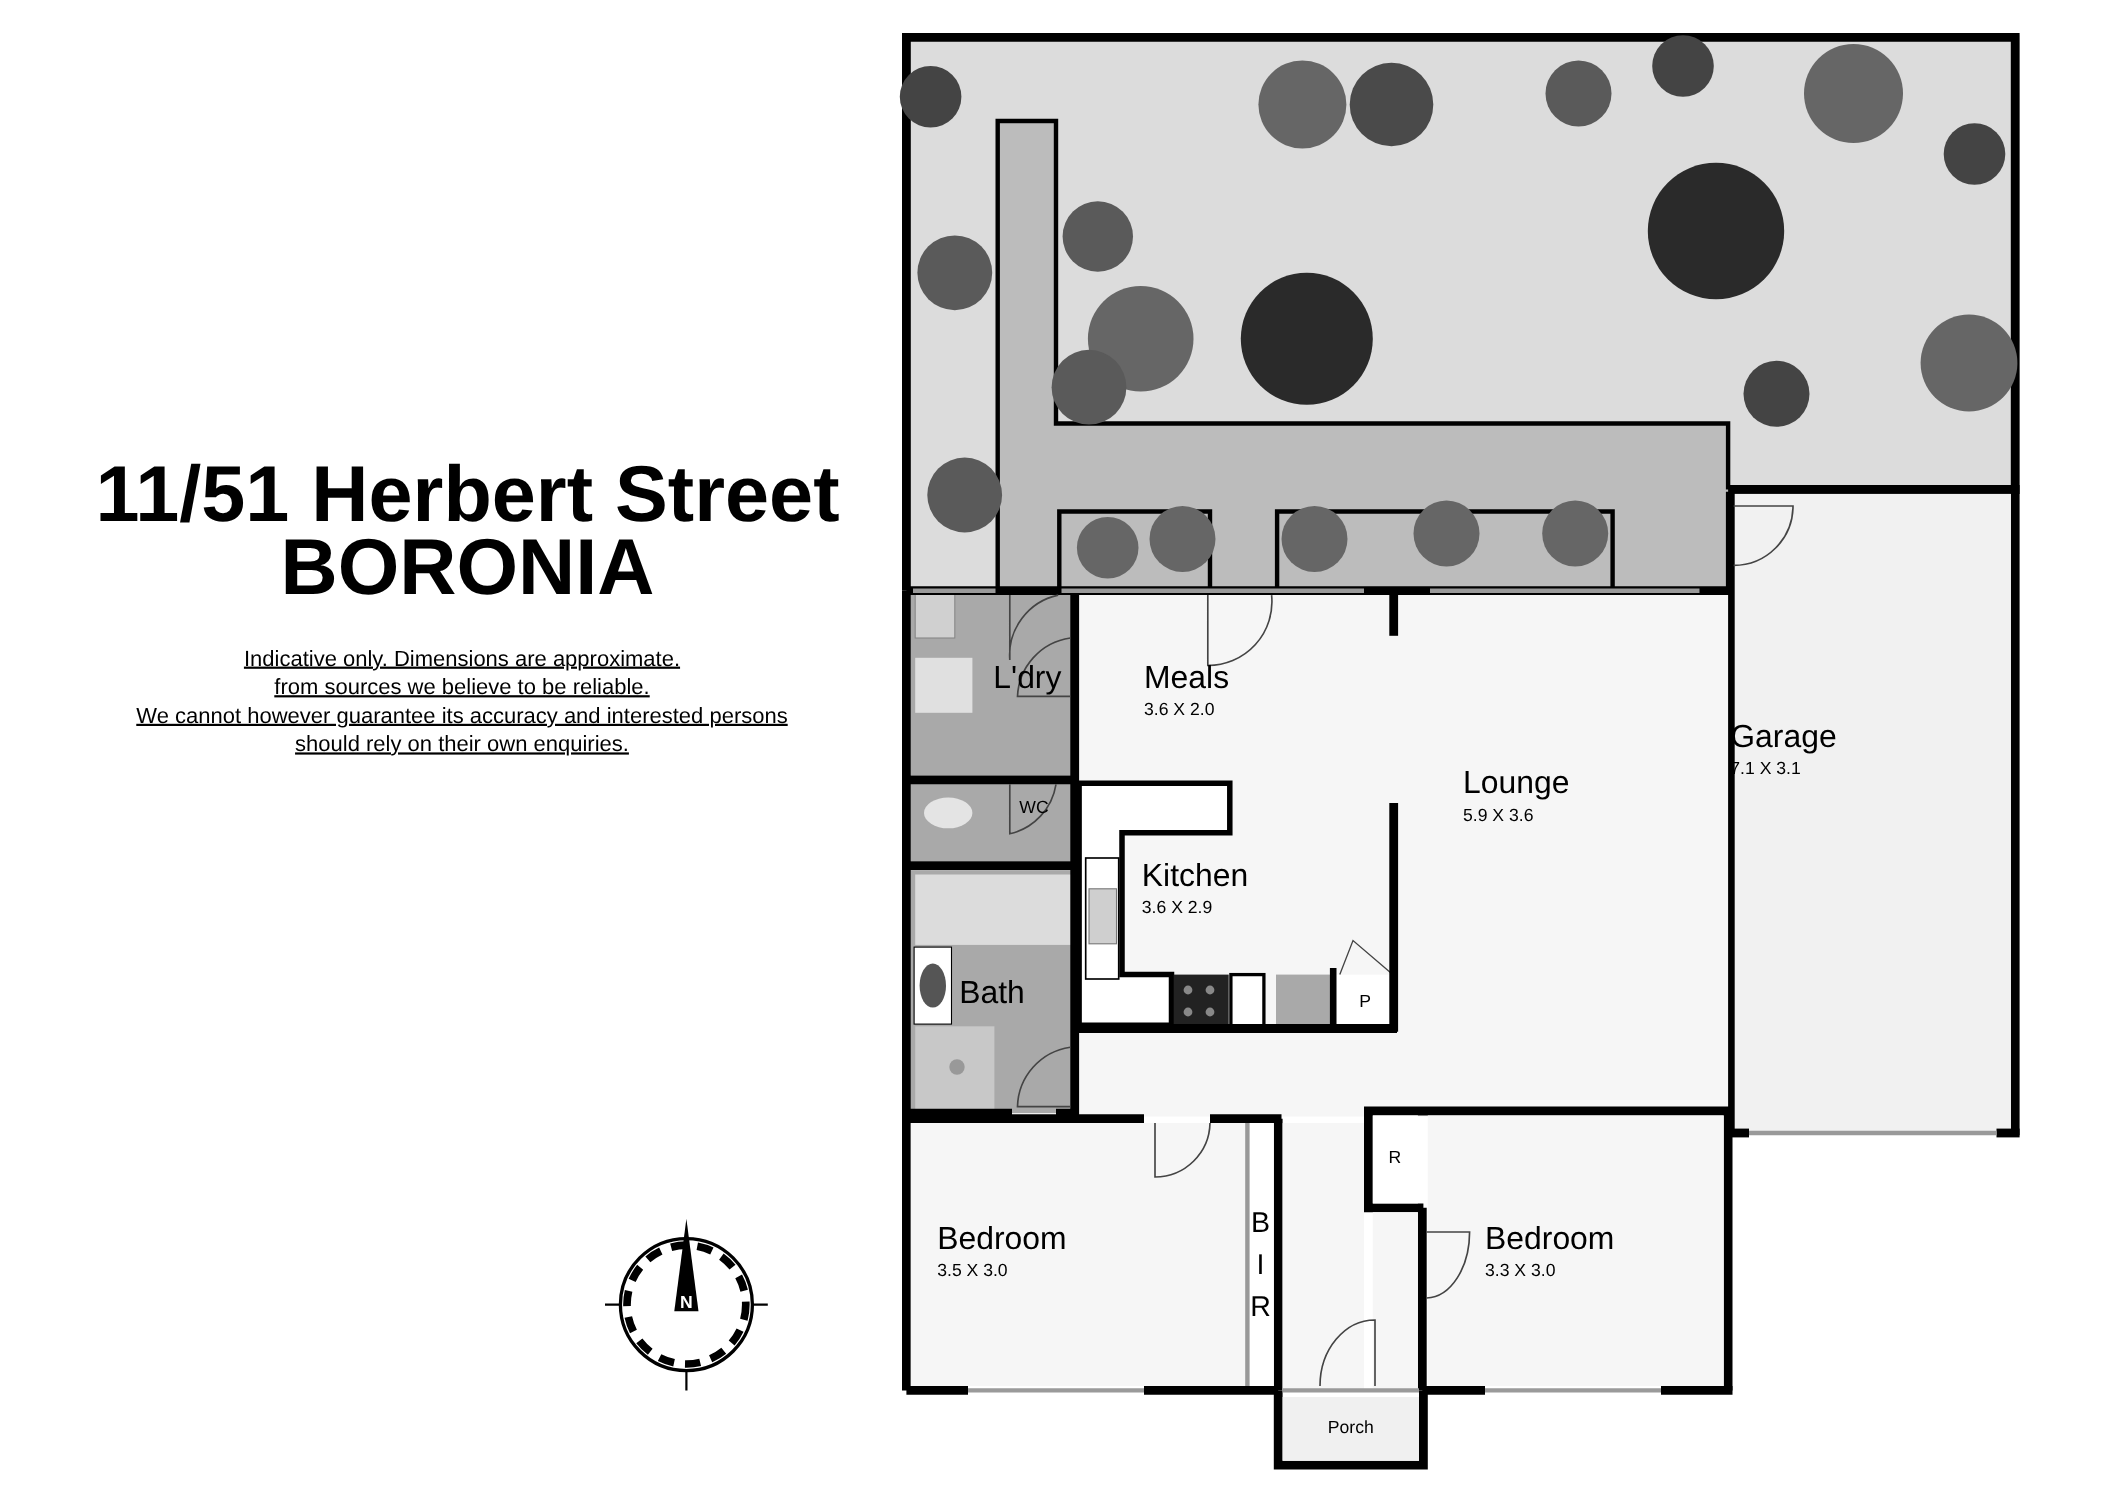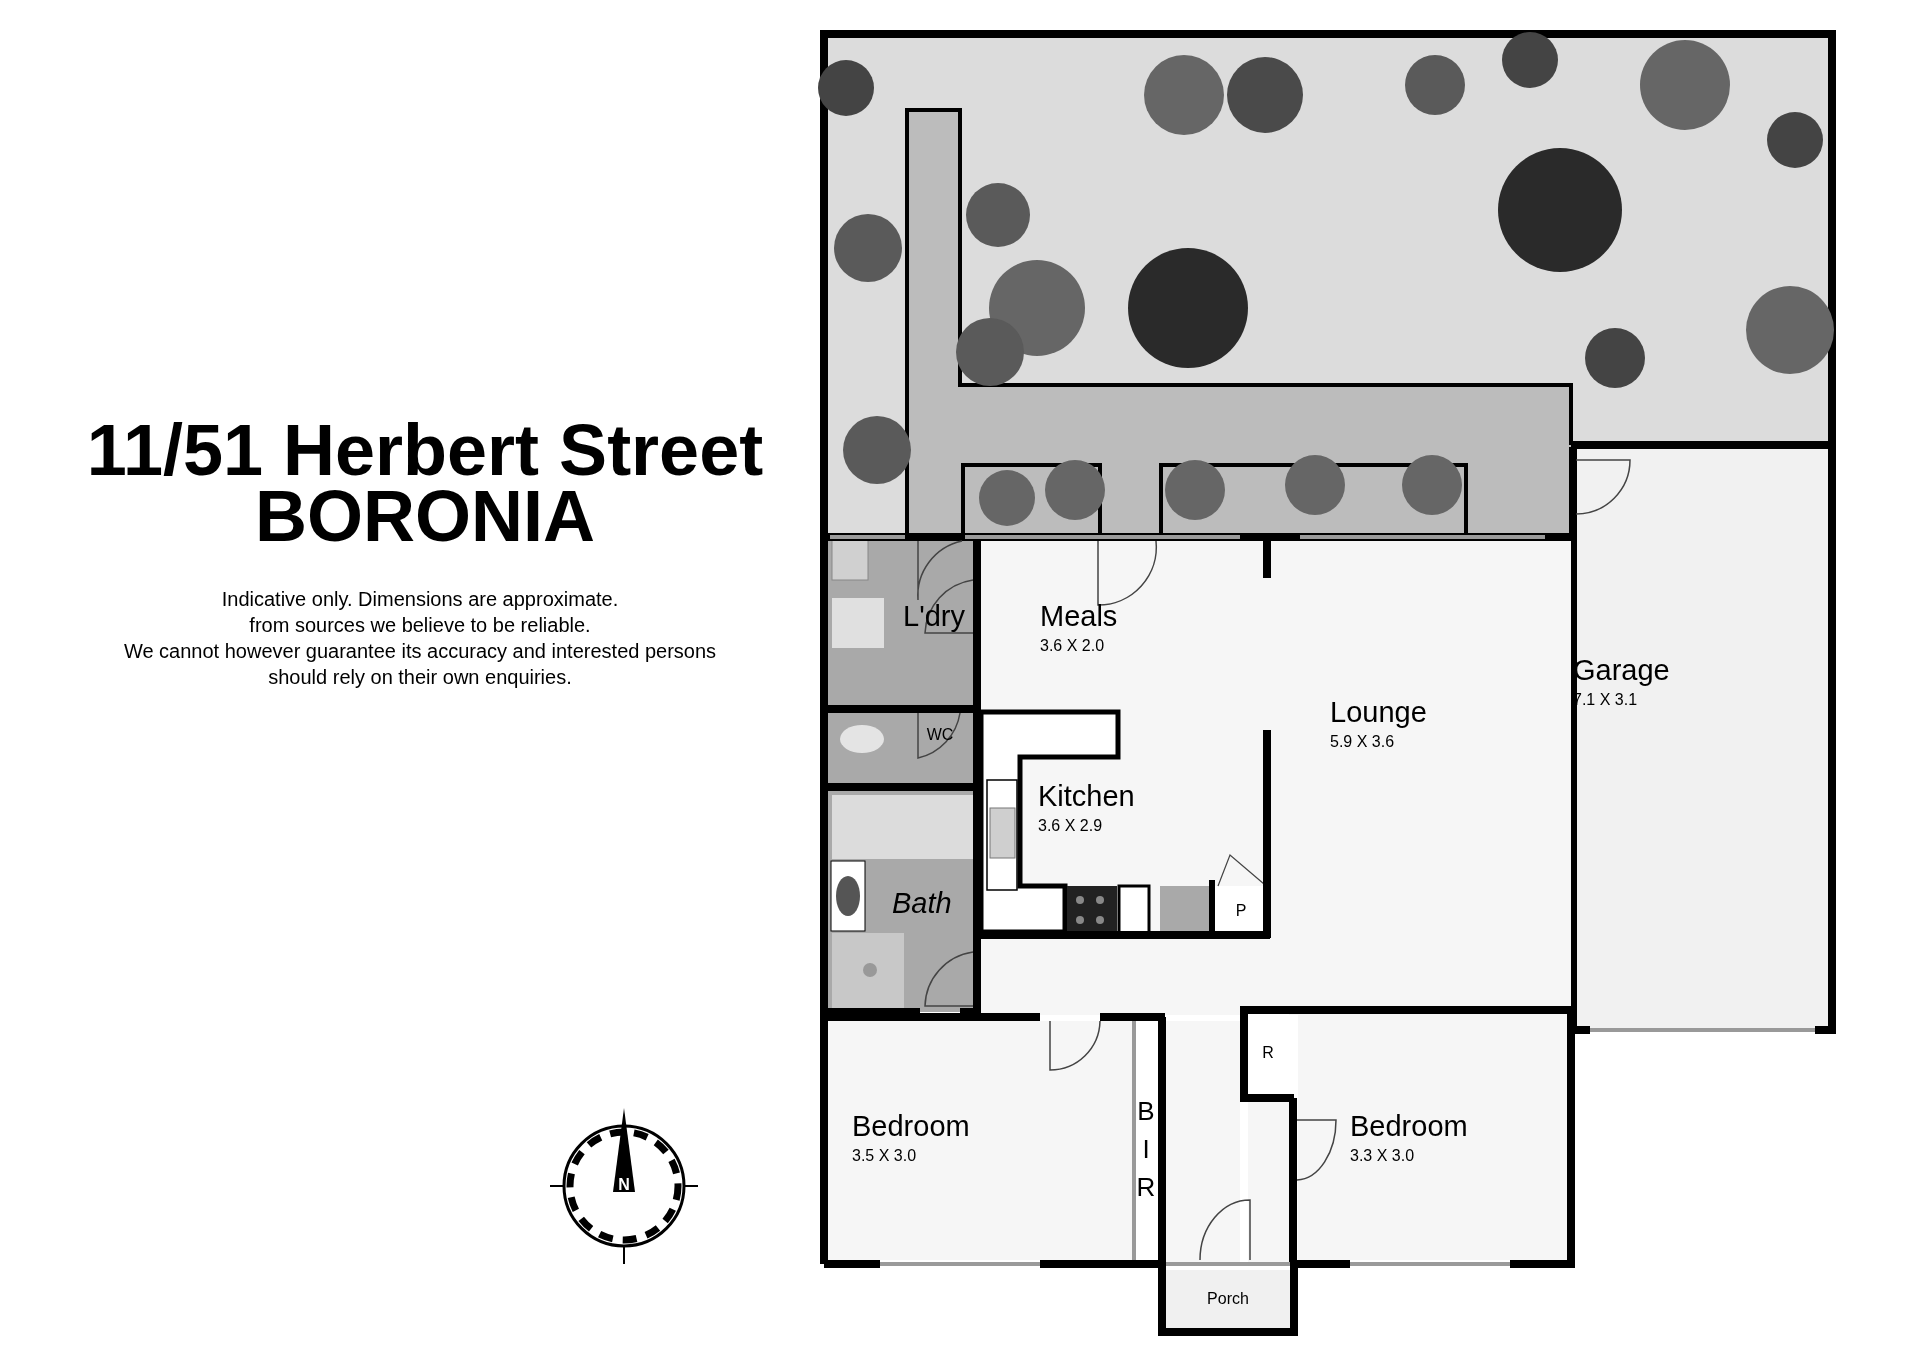--- a/index.html
+++ b/index.html
@@ -2,21 +2,21 @@
 <html><head>
 <meta charset="utf-8">
 <style>
   html, body { margin: 0; padding: 0; background: #ffffff; }
   body { width: 1920px; height: 1358px; position: relative; overflow: hidden;
          font-family: "Liberation Sans", sans-serif; color: #000; }
   .abs { position: absolute; }
   .title { left: 80px; width: 690px; text-align: center; font-weight: bold; font-size: 72px; line-height: 64px; }
   .title1 { top: 418px; }
   .title2 { top: 484px; }
-  .disclaimer { left: 70px; top: 586px; width: 700px; text-align: center; font-size: 20px; line-height: 26px; }
+  .disclaimer { left: 70px; top: 586px; width: 700px; text-align: center; font-size: 20px; line-height: 26px; text-decoration: underline; }
   .disclaimer div { white-space: nowrap; }
   svg.plan { position: absolute; left: 0; top: 0; }
   .room-label { position: absolute; text-align: left; white-space: nowrap; }
   .room-name { font-size: 29px; line-height: 32px; }
   .room-dim { font-size: 16px; line-height: 28px; }
   .small-label { position: absolute; font-size: 16px; line-height: 26px; text-align: center; }
   .bir { position: absolute; font-size: 26px; line-height: 38px; text-align: center; width: 30px; }
 </style>
 </head>
 <body>
@@ -185,21 +185,21 @@
     <circle cx="1195" cy="490" r="30" fill="#666"></circle>
     <circle cx="1315" cy="485" r="30" fill="#666"></circle>
     <circle cx="1432" cy="485" r="30" fill="#666"></circle>
   </g>
 </svg>
 
 <div class="room-label" style="left:903px; top:600px; width:80px;">
   <div class="room-name">L'dry</div>
 </div>
 <div class="small-label" style="left:910px; top:722px; width:60px;">WC</div>
-<div class="room-label" style="left:892px; top:887px; width:100px;font-style:italic;">
+<div class="room-label" style="left:872px; top:887px; width:100px;">
   <div class="room-name">Bath</div>
 </div>
 <div class="room-label" style="left:1040px; top:600px; width:200px;">
   <div class="room-name">Meals</div>
   <div class="room-dim">3.6 X 2.0</div>
 </div>
 <div class="room-label" style="left:1038px; top:780px; width:200px;">
   <div class="room-name">Kitchen</div>
   <div class="room-dim">3.6 X 2.9</div>
 </div>

